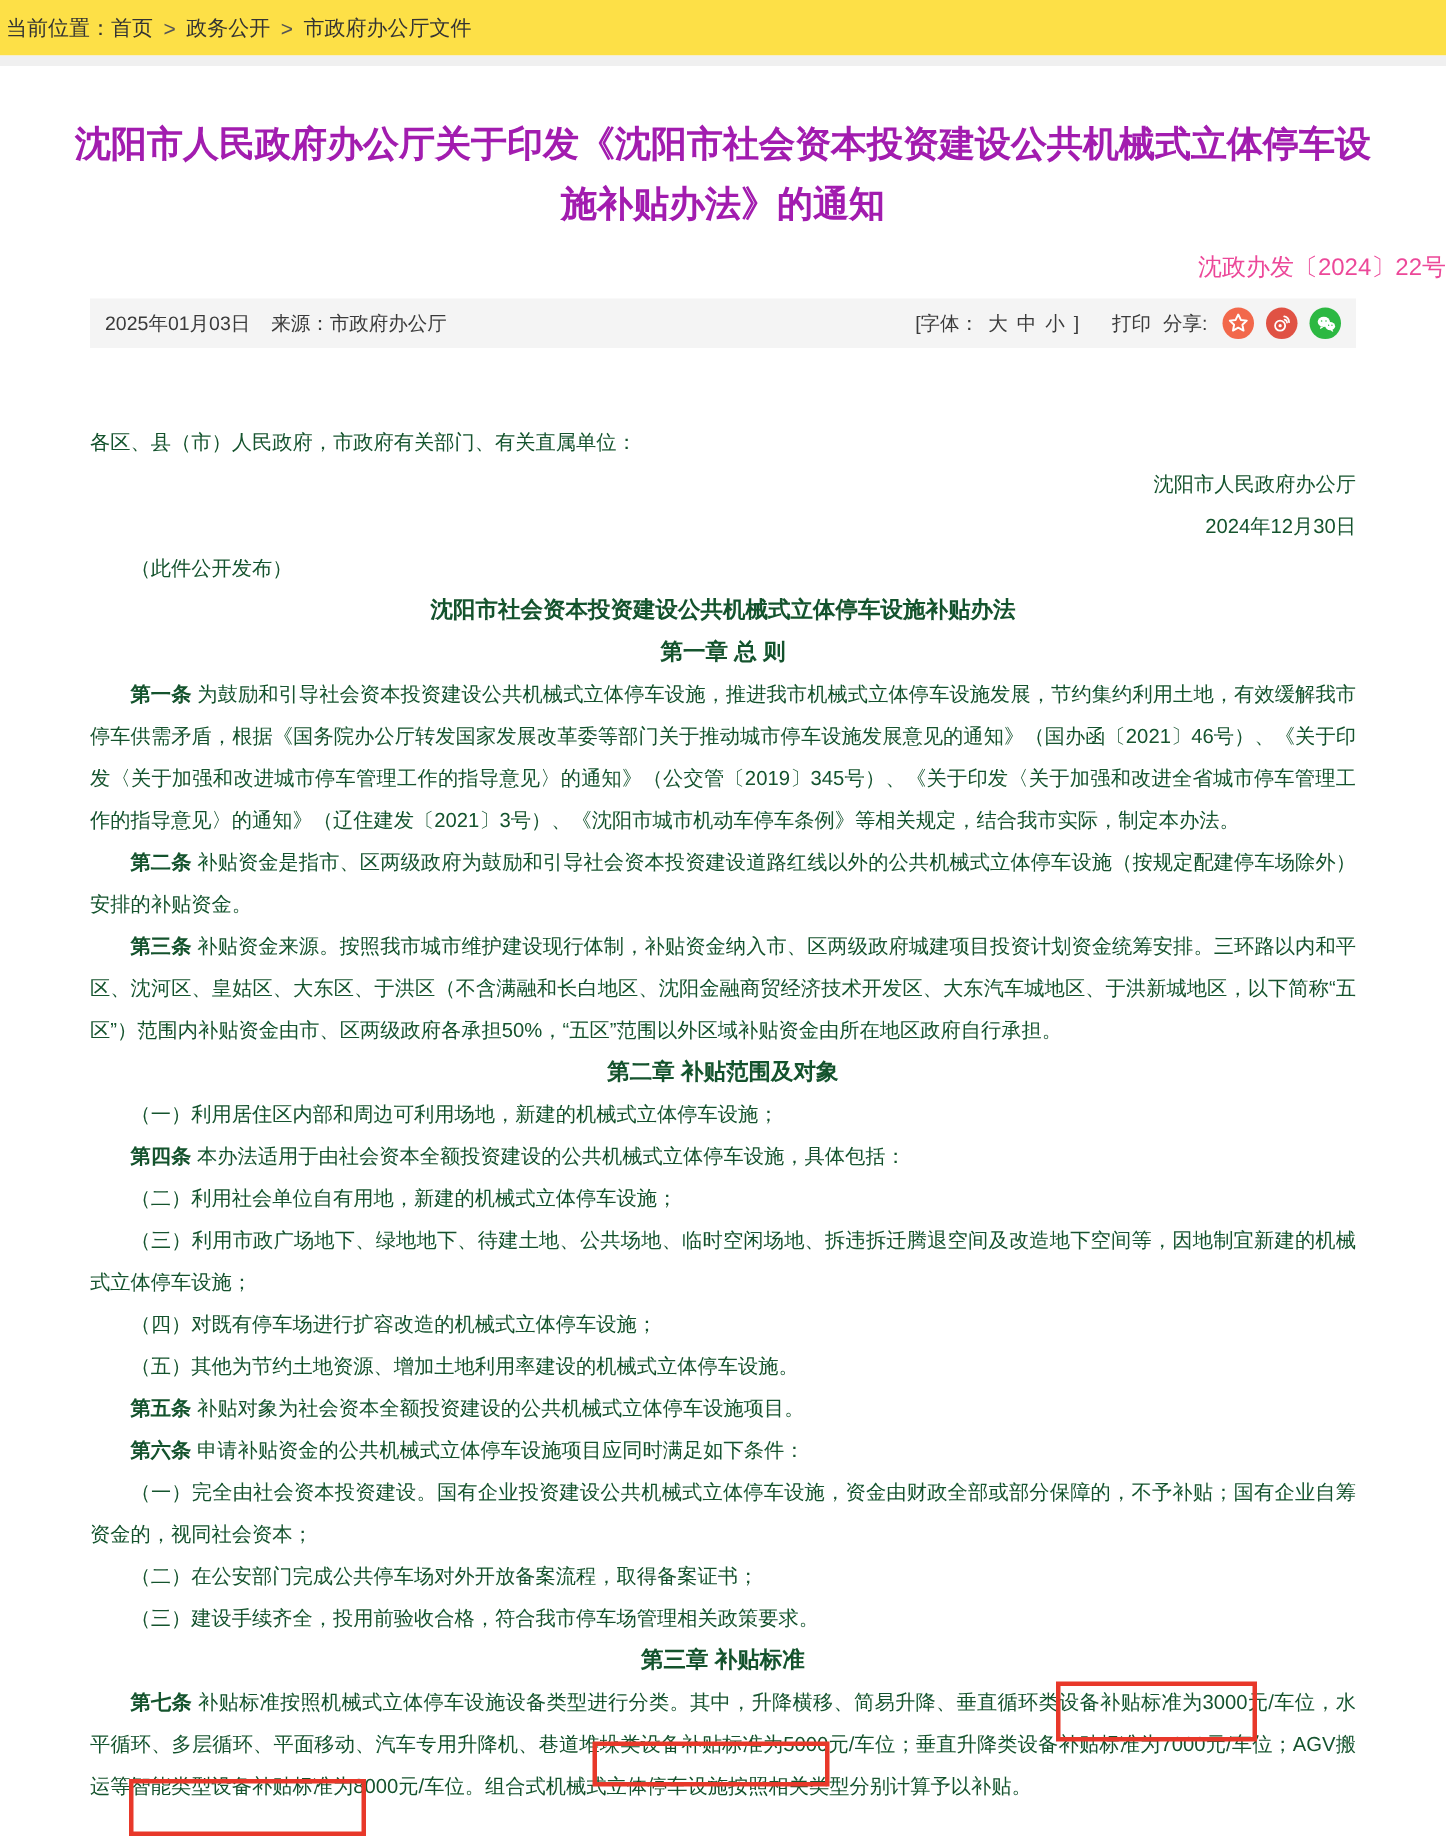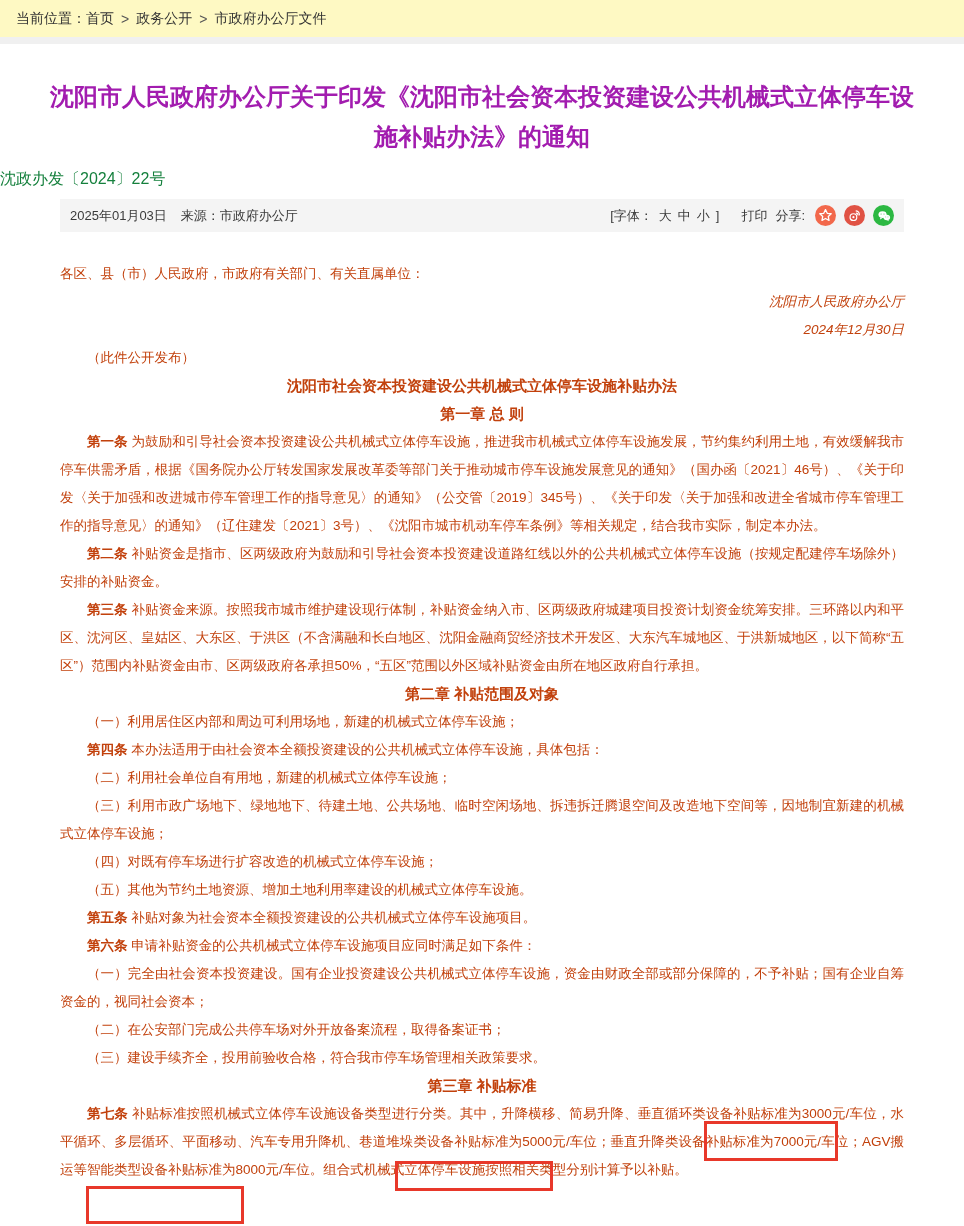--- a/index.html
+++ b/index.html
@@ -4,31 +4,31 @@
 <style>
   html,body{margin:0;padding:0;}
   body{
     width:964px;height:1226px;position:relative;overflow:hidden;
     background:#ffffff;color:#333;
     font-family:"Liberation Sans","DejaVu Sans",sans-serif;
   }
   
   .breadcrumb{
     height:37px;display:flex;align-items:center;
-    padding:0 16px;font-size:14px;color:#333;background:#fef9c3;white-space:nowrap;
+    padding:0 4px;font-size:14px;color:#333;background:#fde047;white-space:nowrap;
   }
   .breadcrumb a{color:#333;text-decoration:none;cursor:pointer;}
   .breadcrumb .sep{margin:0 7px;color:#555;}
   .band{height:7px;background:#f0f0f0;}
   
   .title{
     margin:33px 44px 0;text-align:center;
     font-size:24px;line-height:40px;font-weight:600;color:#a21caf;
   }
-  .docnum{margin-top:10px;text-align:left;font-size:16px;line-height:24px;color:#15803d;}
+  .docnum{margin-top:10px;text-align:right;font-size:16px;line-height:24px;color:#ec4899;}
   
   .meta{
     margin:8px 60px 0;height:33px;background:#f4f4f4;
     display:flex;align-items:center;justify-content:space-between;
     padding:0 10px;font-size:13px;color:#3a3a3a;box-sizing:border-box;
   }
   .meta-left{display:flex;align-items:flex-start;gap:14px;}
   .meta-right{display:flex;align-items:center;gap:8px;}
   .meta-right a{color:#3a3a3a;text-decoration:none;cursor:pointer;}
   .fontctl{display:flex;align-items:center;gap:6px;margin-right:14px;}
@@ -36,26 +36,26 @@
   .sicon{
     width:21px;height:21px;border-radius:50%;
     display:inline-flex;align-items:center;justify-content:center;cursor:pointer;
   }
   .sicon svg{display:block;}
   .qzone{background:#f2684b;}
   .weibo{background:#e05244;}
   .wechat{background:#2cb842;}
   
   .content{
-    margin:28px 60px 0;font-size:13.5px;line-height:28px;
-    text-align:justify;color:#c2410c;
+    margin:49px 60px 0;font-size:13.5px;line-height:28px;
+    text-align:justify;color:#14532d;
   }
   .content p{margin:0;text-indent:2em;}
   .content p.flush{text-indent:0;}
-  .content p.right{text-align:right;text-indent:0;font-style:italic;}
+  .content p.right{text-align:right;text-indent:0;}
   .content p.center{text-align:center;text-indent:0;font-weight:700;font-size:15px;}
   .content b{font-weight:700;}
   
   .hl{position:absolute;border:3px solid #e8382a;pointer-events:none;box-sizing:border-box;}
   .hl1{left:704px;top:1121px;width:134px;height:40px;}
   .hl2{left:395px;top:1161px;width:158px;height:30px;}
   .hl3{left:86px;top:1186px;width:158px;height:38px;}
 </style>
 </head>
 <body>

